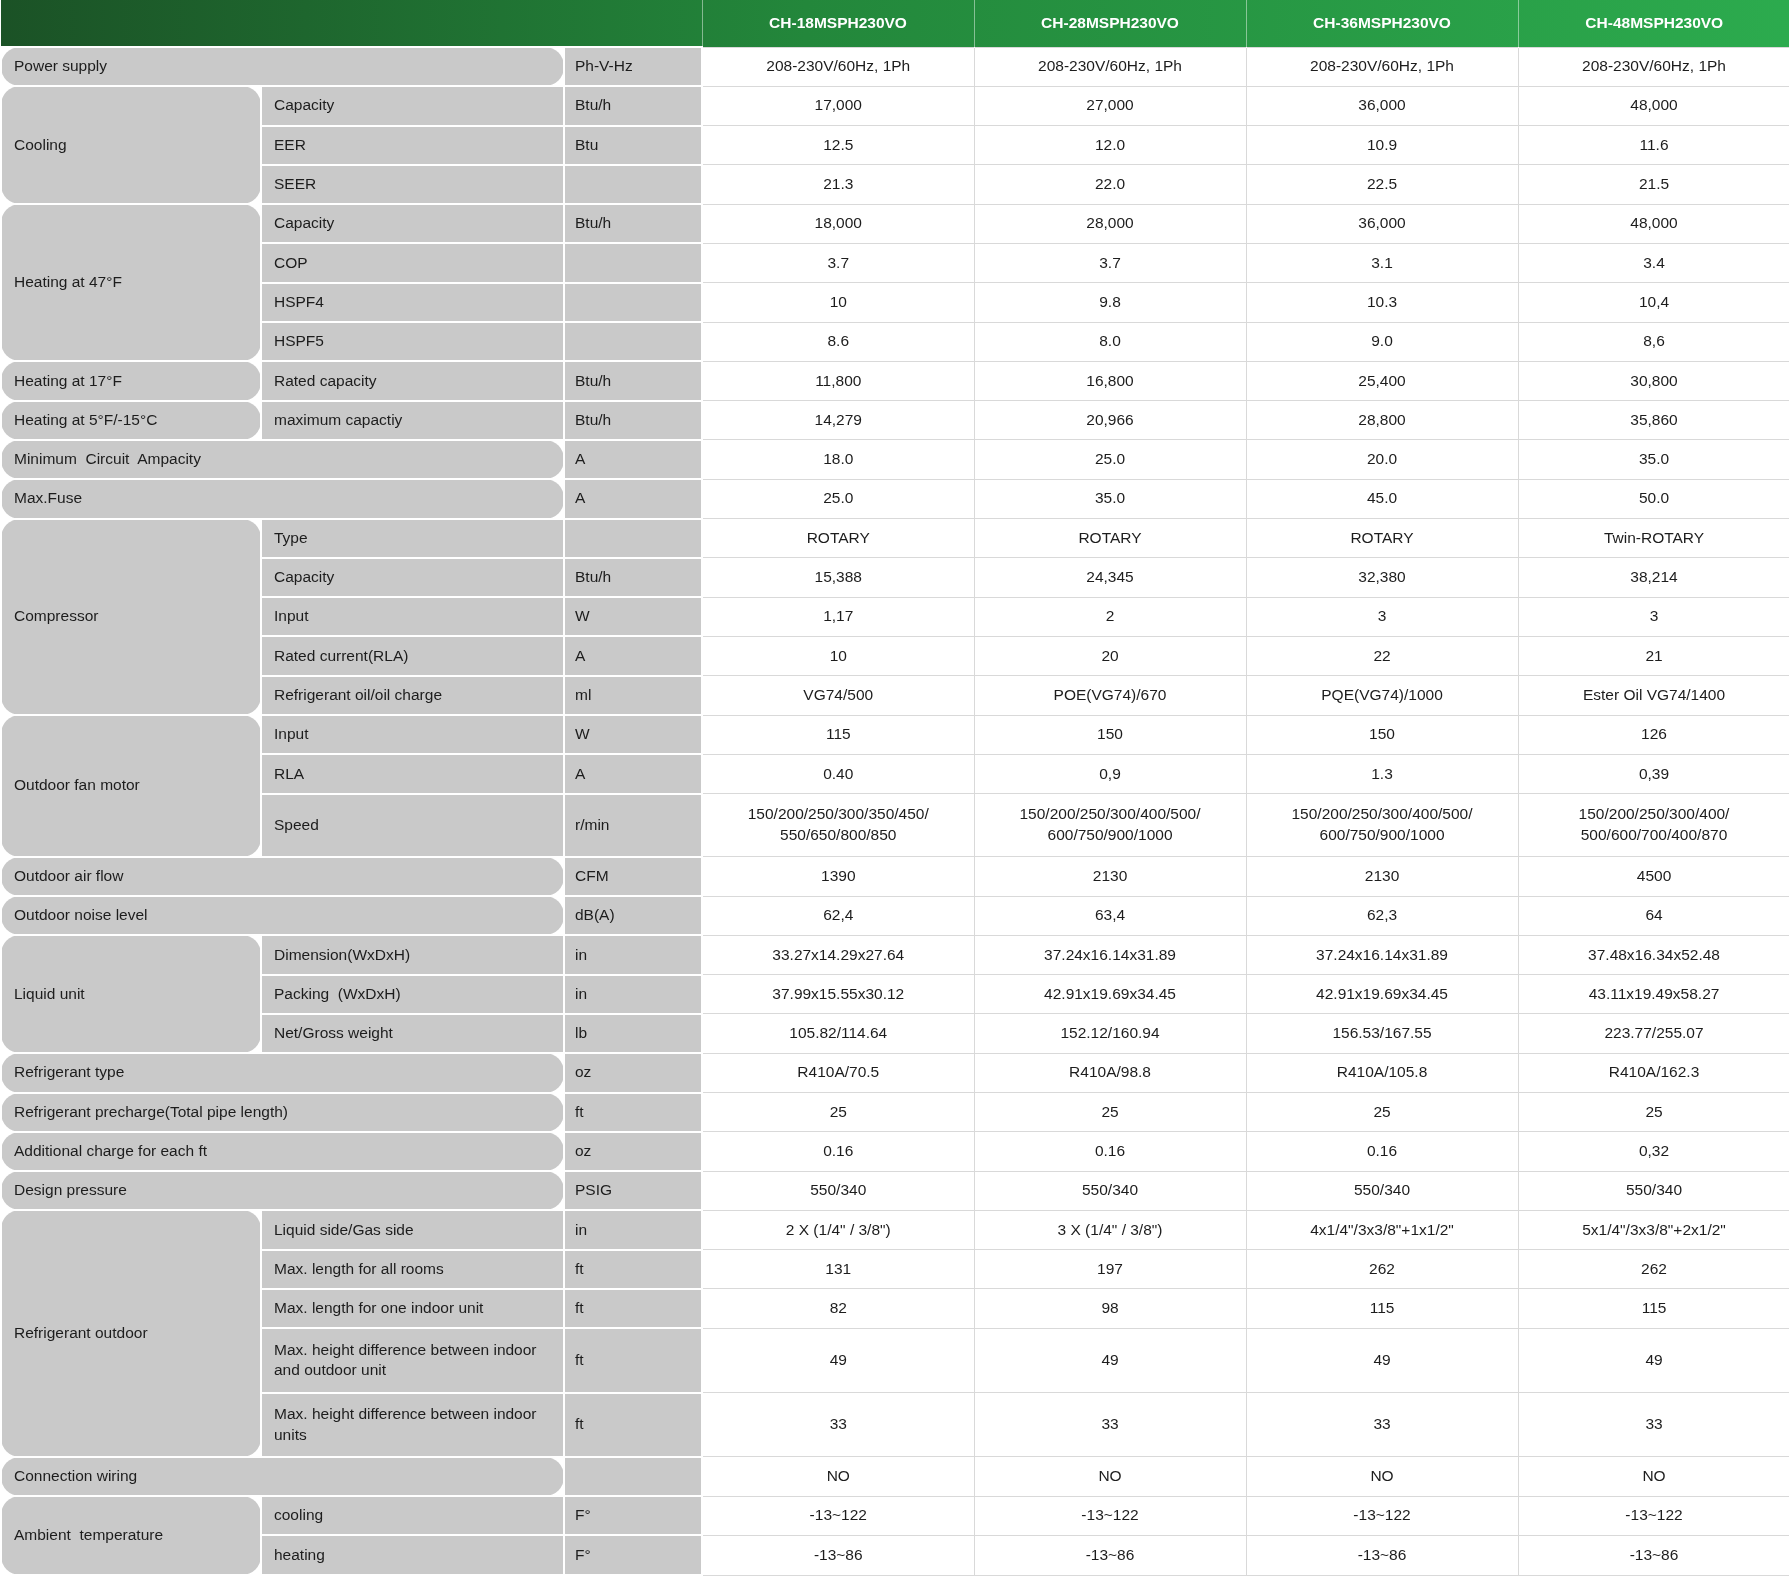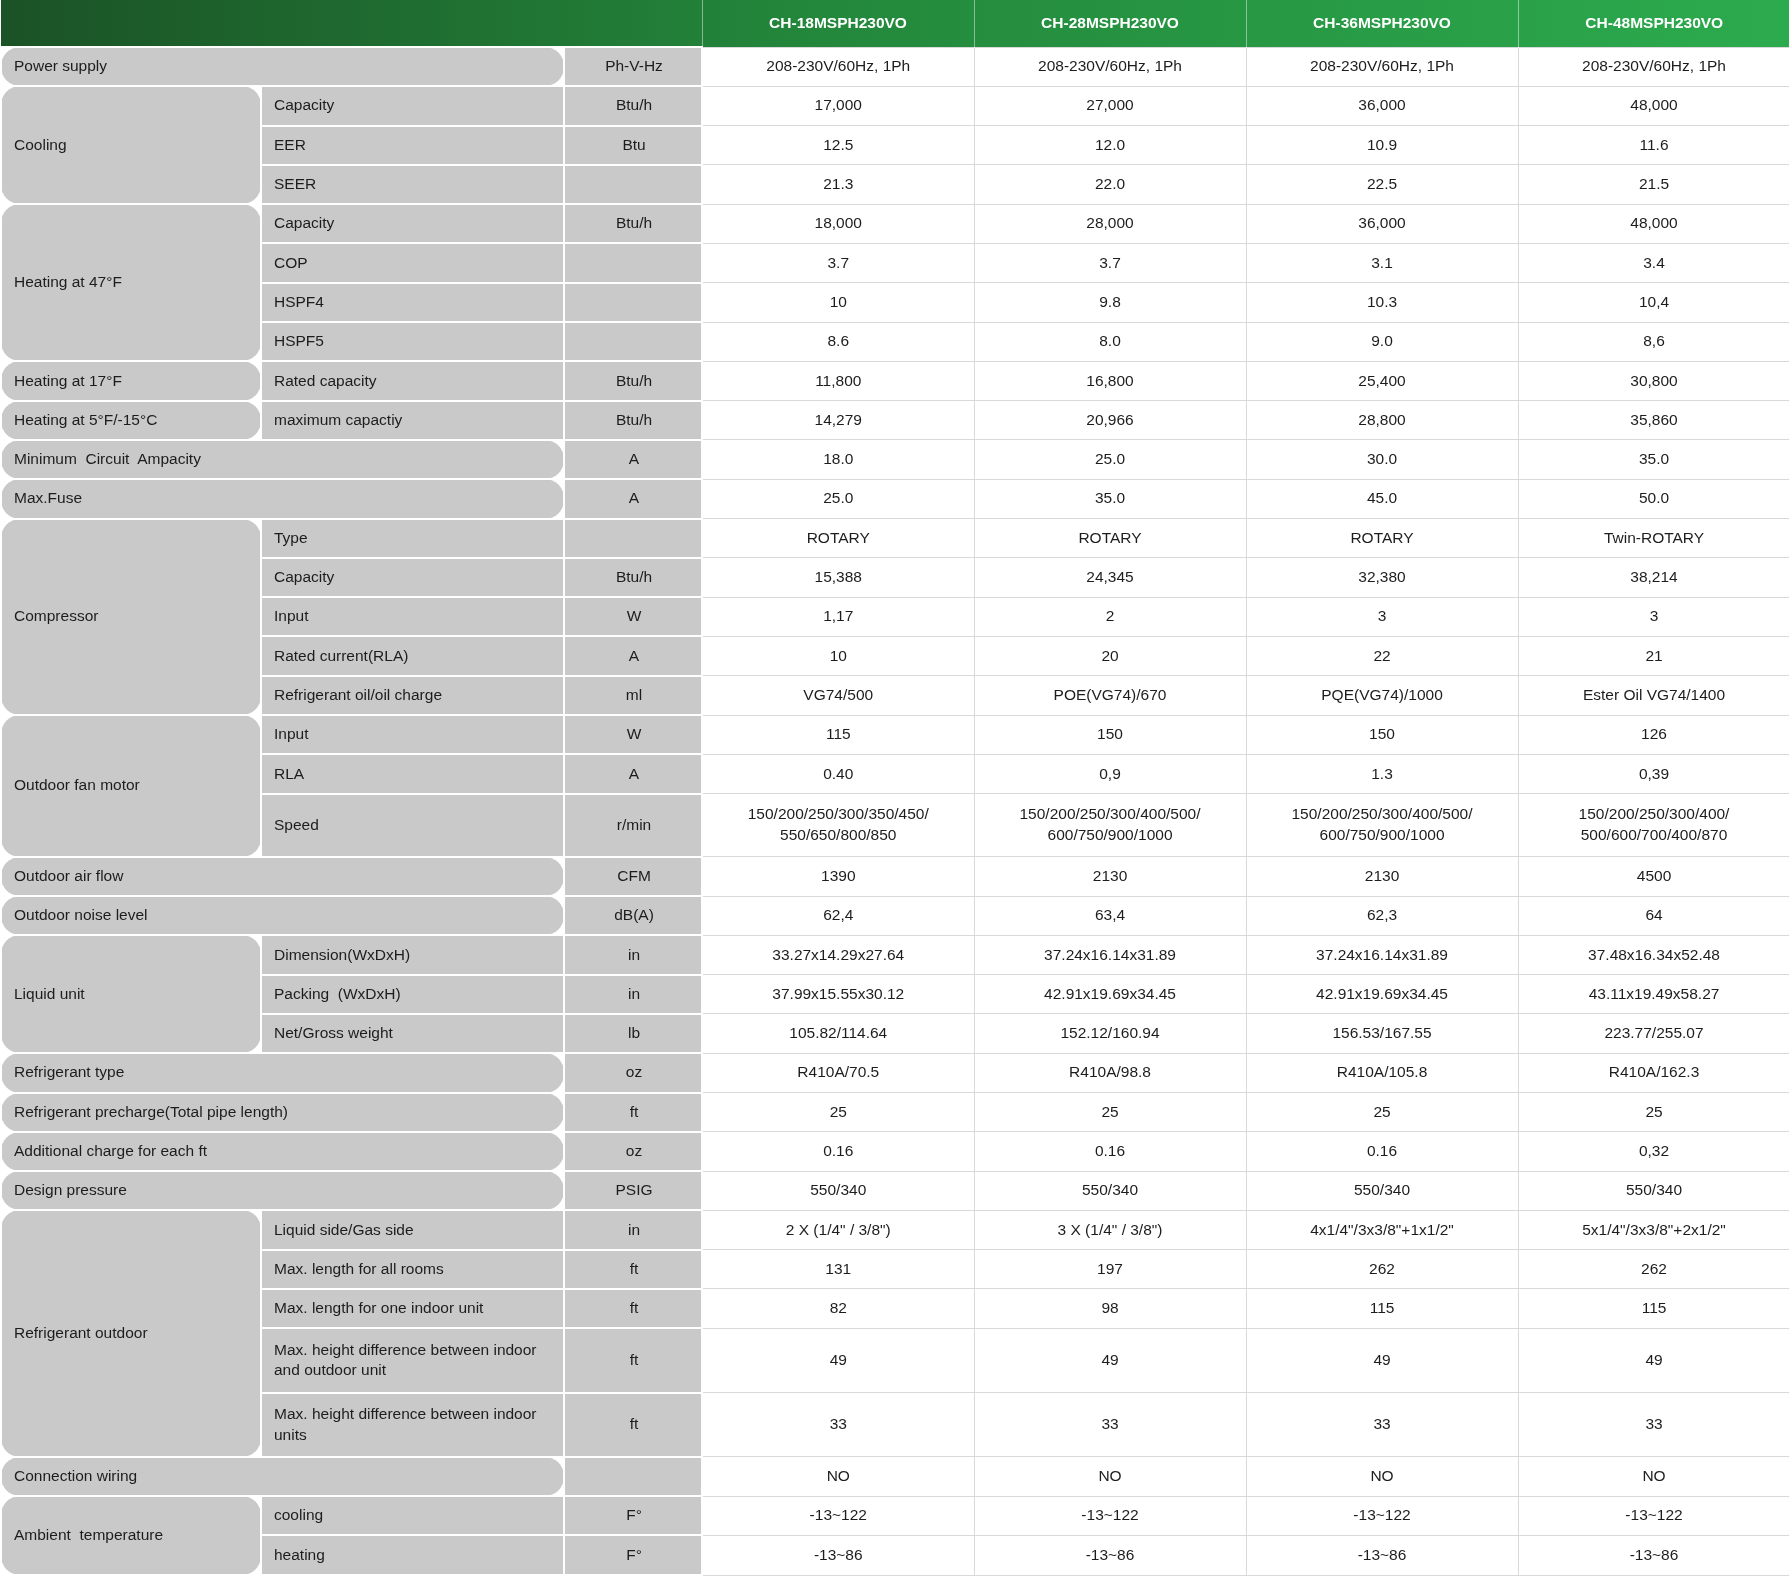--- a/index.html
+++ b/index.html
@@ -36,21 +36,21 @@
     vertical-align:middle;
   }
   td.label, td.sub, td.unit{
     background:var(--label-bg,#c9c9c9);
     border:2px solid #ffffff;
     text-align:left;
     white-space:pre-wrap;
   }
   td.label{padding-left:12px;border-radius:19px;}
   td.sub{padding-left:12px;margin-top:45px;}
-  td.unit{padding-left:10px;text-align:center;}
+  td.unit{padding-left:10px;}
   td.value{
     background:var(--value-bg,#ffffff);
     border:1px solid #d9d9d9;
     text-align:center;
     white-space:pre-line;
   }
 </style>
 </head>
 <body>
 
@@ -156,21 +156,21 @@
         <td class="value">14,279</td>
         <td class="value">20,966</td>
         <td class="value">28,800</td>
         <td class="value">35,860</td>
       </tr>
       <tr>
         <td class="label" colspan="2">Minimum  Circuit  Ampacity</td>
         <td class="unit">A</td>
         <td class="value">18.0</td>
         <td class="value">25.0</td>
-        <td class="value">30.0</td>
+        <td class="value">20.0</td>
         <td class="value">35.0</td>
       </tr>
       <tr>
         <td class="label" colspan="2">Max.Fuse</td>
         <td class="unit">A</td>
         <td class="value">25.0</td>
         <td class="value">35.0</td>
         <td class="value">45.0</td>
         <td class="value">50.0</td>
       </tr>

